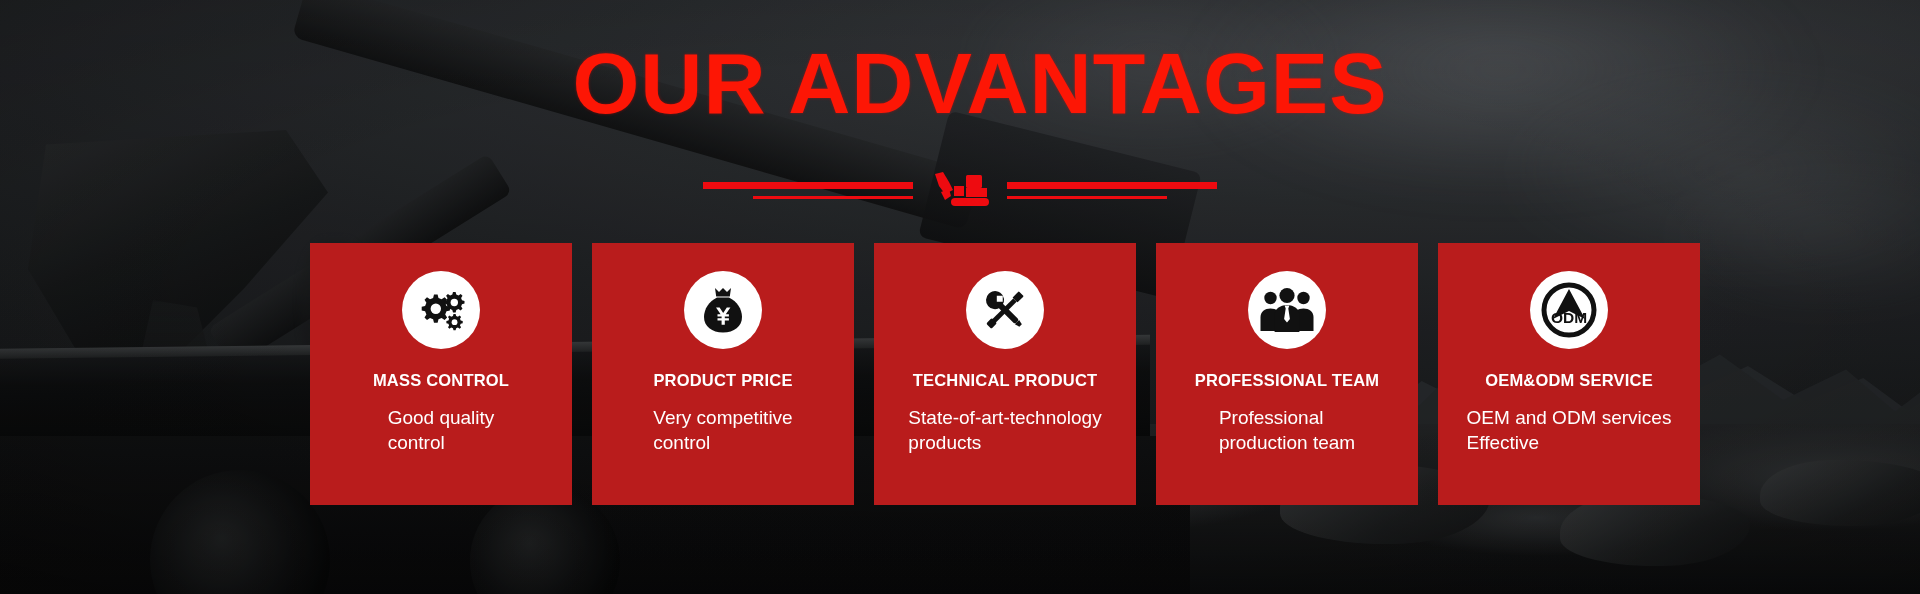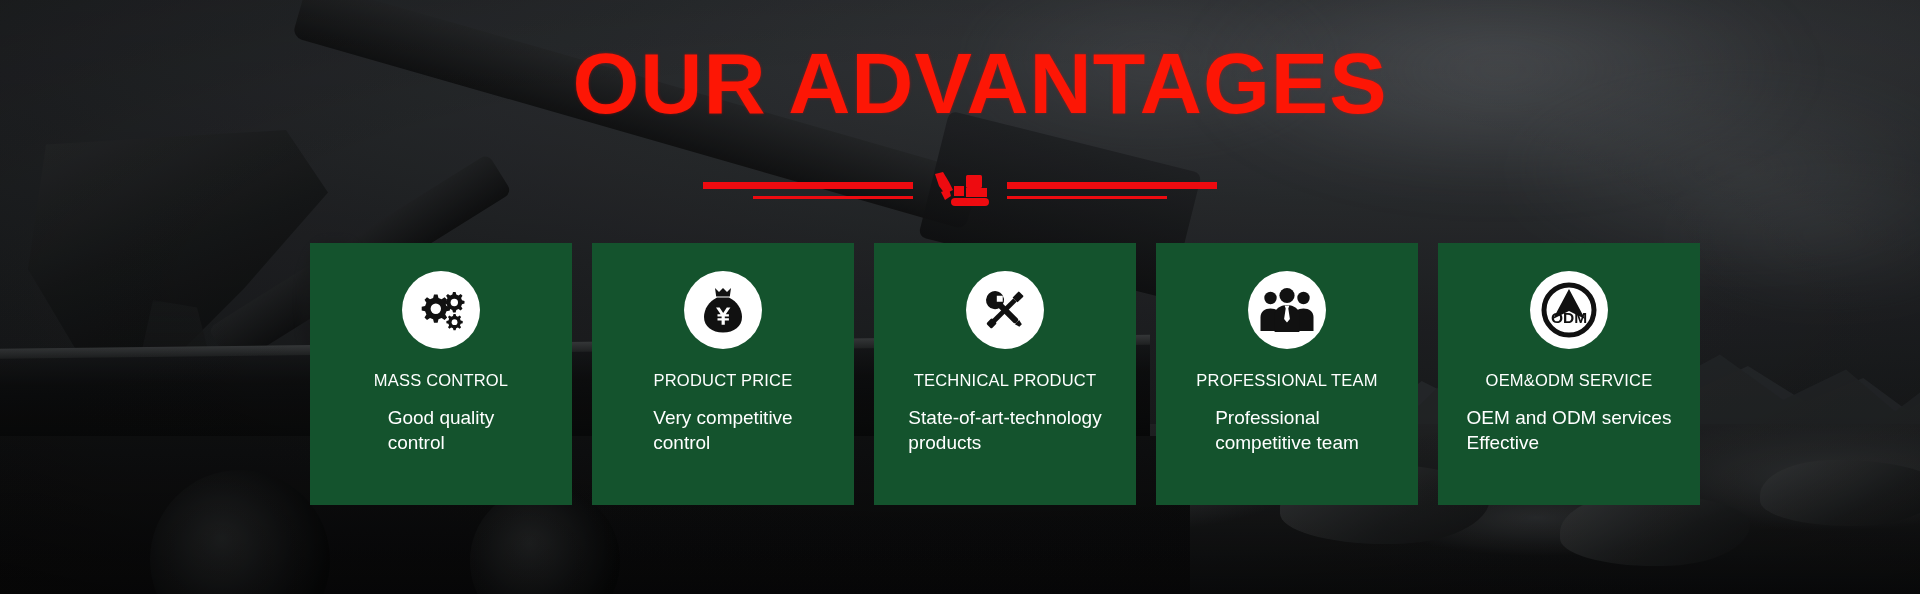--- a/index.html
+++ b/index.html
@@ -155,32 +155,32 @@
   .right .bar-thick { width:210px; }
   .right .bar-thin  { width:160px; }
   .div-icon { margin:0 16px; display:flex; align-items:center; }
 
   .cards {
     position:absolute; top:243px; left:310px;
     display:flex; gap:20px;
   }
   .card {
     width:262px; height:262px;
-    background:#14532d;
+    background:#b91c1c;
     display:flex; flex-direction:column; align-items:center;
     padding-top:28px;
   }
   .icon-circle {
     width:78px; height:78px; border-radius:50%;
     background:#ffffff;
     display:flex; align-items:center; justify-content:center;
     margin-bottom:22px;
   }
   .card-title {
-    color:#ffffff; font-size:16.5px; font-weight:normal;
+    color:#ffffff; font-size:16.5px; font-weight:bold;
     letter-spacing:.2px; text-align:right; line-height:1.2;
     margin-bottom:14px; white-space:nowrap;
   }
   .card-desc {
     color:#ffffff; font-size:19px; font-weight:normal;
     text-align:left; line-height:1.32;
     padding:0 8px;
   }
 </style>
 </head>
@@ -318,21 +318,21 @@
           <circle cx="44.5" cy="11" r="6.2"></circle>
           <path d="M34.5 44 v-14 c0-5.2 4.4-8.6 10-8.6 s10 3.4 10 8.6 v14z"></path>
           <circle cx="28" cy="8.5" r="7.6"></circle>
           <path d="M15.6 45 v-16.5 c0-6.3 5.4-10.4 12.4-10.4 s12.4 4.1 12.4 10.4 V45z"></path>
           <path d="M25.6 18.6 h4.8 l-1.1 3 1.6 10.4 -2.9 3.6 -2.9-3.6 1.6-10.4z" fill="#ffffff"></path>
         </svg>
       </div>
       <div class="card-title">PROFESSIONAL TEAM</div>
       <div class="card-desc">
         <div>Professional</div>
-        <div>competitive team</div>
+        <div>production team</div>
       </div>
     </div>
 
     <div class="card">
       <div class="icon-circle">
         <svg width="58" height="58" viewBox="0 0 58 58" aria-hidden="true">
           <circle cx="29" cy="29" r="25" fill="none" stroke="#111111" stroke-width="5"></circle>
           <path d="M29 8 L45 38 L29 30 L13 38 Z" fill="#111111"></path>
           <text x="29" y="42" text-anchor="middle" font-family="Liberation Sans, sans-serif" font-size="15.5" font-weight="bold" fill="#111111">ODM</text>
         </svg>

